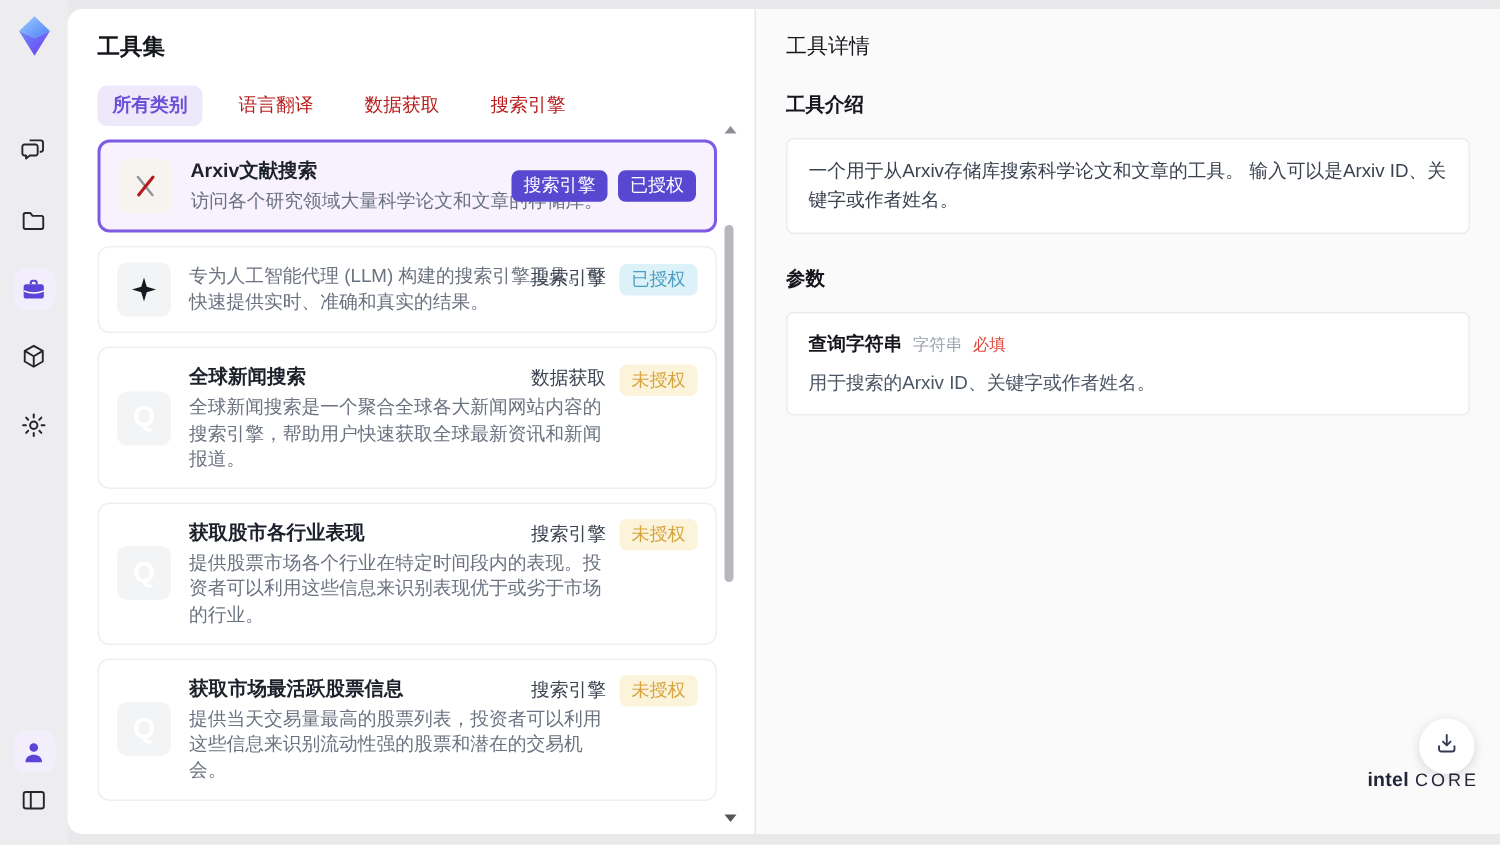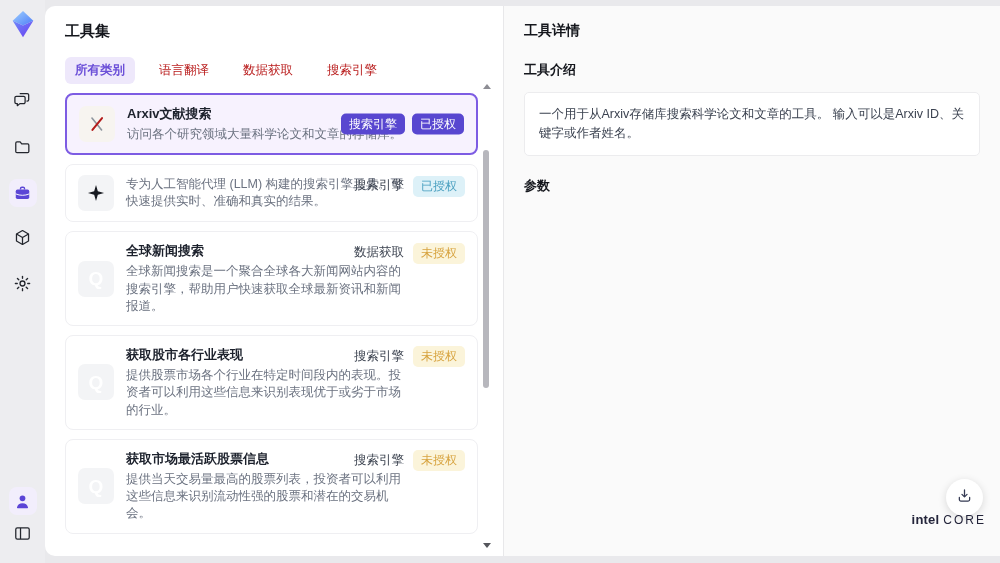--- a/index.html
+++ b/index.html
@@ -52,21 +52,21 @@
 
   
   .vscroll { position:absolute; left:436px; top:76px; bottom:6px; width:10px; }
   .vs-arrow { position:absolute; left:2px; width:0; height:0; border-left:4px solid transparent; border-right:4px solid transparent; }
   .vs-up { top:2px; border-bottom:5px solid #8d8d94; }
   .vs-down { bottom:2px; border-top:5px solid #55565c; }
   .vs-thumb { position:absolute; left:2px; top:68px; height:238px; width:6px; background:#b7b7bd; border-radius:3px; }
 
   
   .detail-pane { flex:1; background:#fafafa; border-left:1px solid #e8e8ea; padding:16px 20px; position:relative; }
-  .detail-title { font-size:14px; font-weight:bold; color:#14161c; }
+  .detail-title { font-size:14px; font-weight:normal; color:#14161c; }
   .section-h { font-size:13px; font-weight:bold; color:#14161c; margin-top:21px; }
   .d-card { background:#fff; border:1px solid #ececee; border-radius:5px; padding:12px 14px; margin-top:13px; }
   .intro-text { font-size:12.5px; color:#3b4250; line-height:1.5; }
   .param-head { display:flex; align-items:baseline; gap:7px; }
   .param-name { font-size:12.5px; font-weight:bold; color:#14161c; }
   .param-type { font-size:11px; color:#9aa1ab; }
   .param-required { font-size:11px; color:#e0483e; }
   .param-desc { margin-top:9px; font-size:12.5px; color:#4b5563; }
 
   .fab { position:absolute; right:17px; bottom:40px; width:37px; height:37px; border-radius:50%;
@@ -259,20 +259,28 @@
       </div>
     </section>
 
     <section class="detail-pane">
       <h2 class="detail-title">工具详情</h2>
       <h3 class="section-h">工具介绍</h3>
       <div class="d-card">
         <div class="intro-text">一个用于从Arxiv存储库搜索科学论文和文章的工具。 输入可以是Arxiv ID、关键字或作者姓名。</div>
       </div>
       <h3 class="section-h">参数</h3>
+      <div class="d-card">
+        <div class="param-head">
+          <span class="param-name">查询字符串</span>
+          <span class="param-type">字符串</span>
+          <span class="param-required">必填</span>
+        </div>
+        <div class="param-desc">用于搜索的Arxiv ID、关键字或作者姓名。</div>
+      </div>
 
       <div class="fab">
         <span>
           <svg viewBox="0 0 24 24" fill="none" stroke="#343a53" stroke-width="1.6" stroke-linecap="round" stroke-linejoin="round">
             <path d="M12 5v8.2"></path>
               <path d="M8.8 10.6l3.2 3.2 3.2-3.2"></path>
             <path d="M5.5 14.5v2.6a1.9 1.9 0 0 0 1.9 1.9h9.2a1.9 1.9 0 0 0 1.9-1.9v-2.6"></path>
           </svg>
         </span>
       </div>

